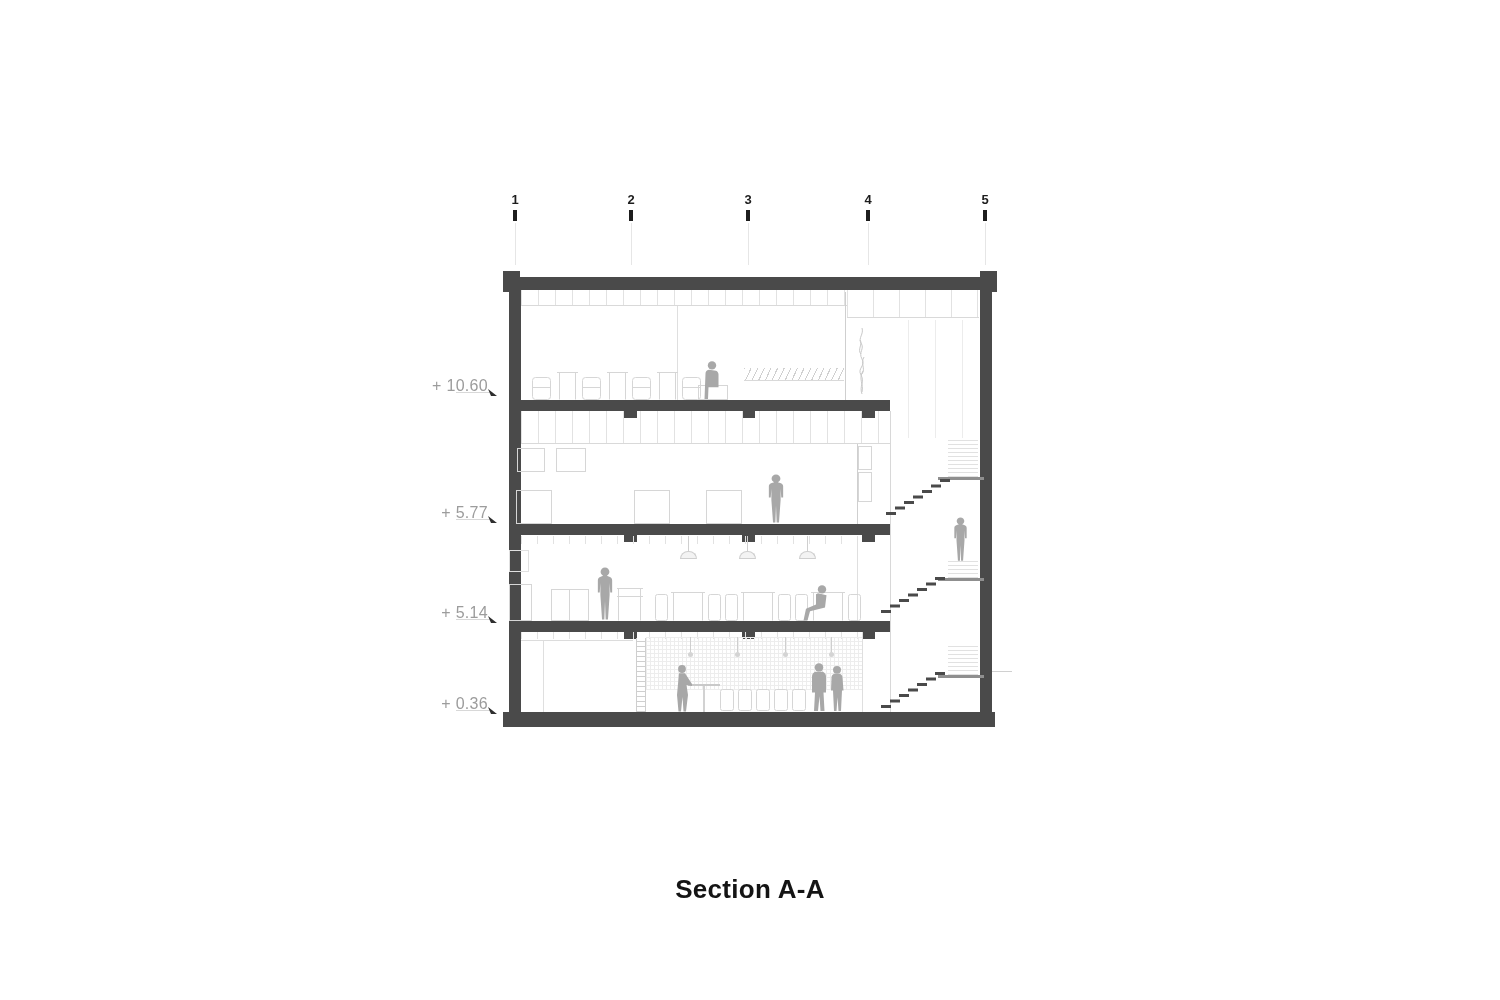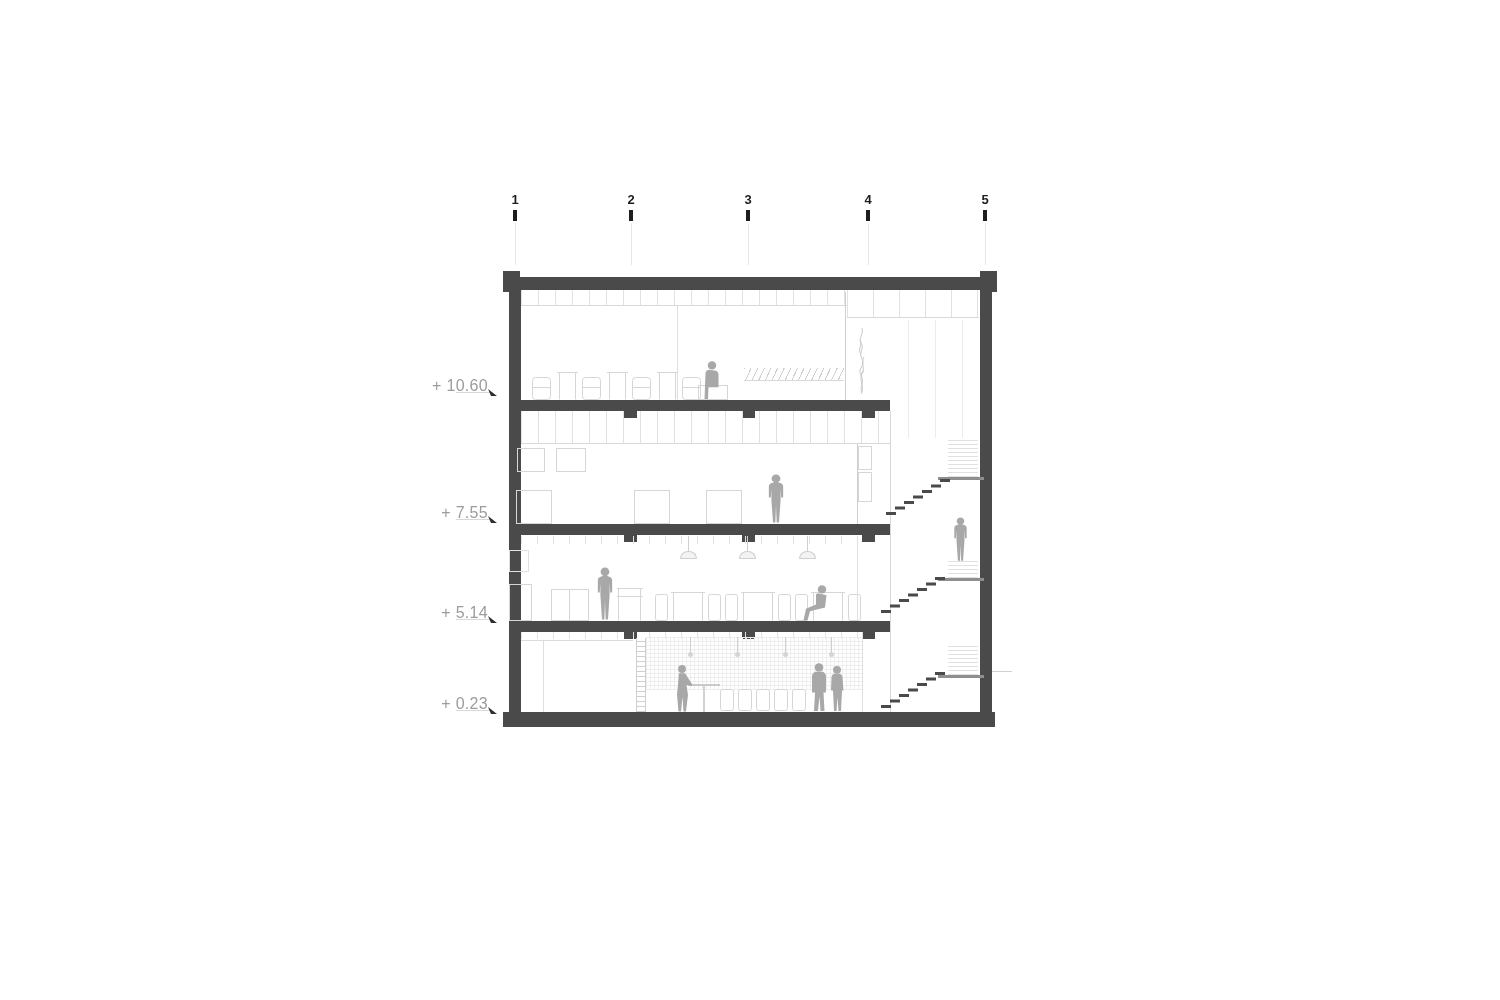--- a/index.html
+++ b/index.html
@@ -107,35 +107,35 @@
   </div>
 
   <div class="level-marker" style="top:377px">
     <span class="ltext">+ 10.60</span>
     <span class="lline"></span>
     <svg class="larrow" width="9" height="7">
         <path d="M0 0 L9 7 L3 7 Z" fill="#2e2e2e"></path>
       </svg>
   </div>
   <div class="level-marker" style="top:504px">
-    <span class="ltext">+ 7.55</span>
+    <span class="ltext">+ 5.77</span>
     <span class="lline"></span>
     <svg class="larrow" width="9" height="7">
         <path d="M0 0 L9 7 L3 7 Z" fill="#2e2e2e"></path>
       </svg>
   </div>
   <div class="level-marker" style="top:604px">
     <span class="ltext">+ 5.14</span>
     <span class="lline"></span>
     <svg class="larrow" width="9" height="7">
         <path d="M0 0 L9 7 L3 7 Z" fill="#2e2e2e"></path>
       </svg>
   </div>
   <div class="level-marker" style="top:695px">
-    <span class="ltext">+ 0.23</span>
+    <span class="ltext">+ 0.36</span>
     <span class="lline"></span>
     <svg class="larrow" width="9" height="7">
         <path d="M0 0 L9 7 L3 7 Z" fill="#2e2e2e"></path>
       </svg>
   </div>
 
   <div class="abs dark" style="left:503px;top:271px;width:17px;height:21px"></div>
   <div class="abs dark" style="left:980px;top:271px;width:17px;height:21px"></div>
   <div class="abs dark" style="left:507px;top:277px;width:486px;height:13px"></div>
   <div class="abs dark" style="left:509px;top:277px;width:12px;height:436px"></div>
@@ -287,14 +287,15 @@
       <use href="#stair-run"></use>
     </svg>
   <svg class="abs" style="left:881px;top:672px;color:var(--structure)" width="66" height="42">
       <use href="#stair-run"></use>
     </svg>
   <svg class="abs fig" style="left:951px;top:517px" width="19" height="45">
       <use href="#fig-standing"></use>
     </svg>
   <div class="abs" style="left:992px;top:671px;width:20px;height:1px;background:#d0d0d0"></div>
 
+  <div class="title">Section A-A</div>
 
 </div>
 
 </body></html>

